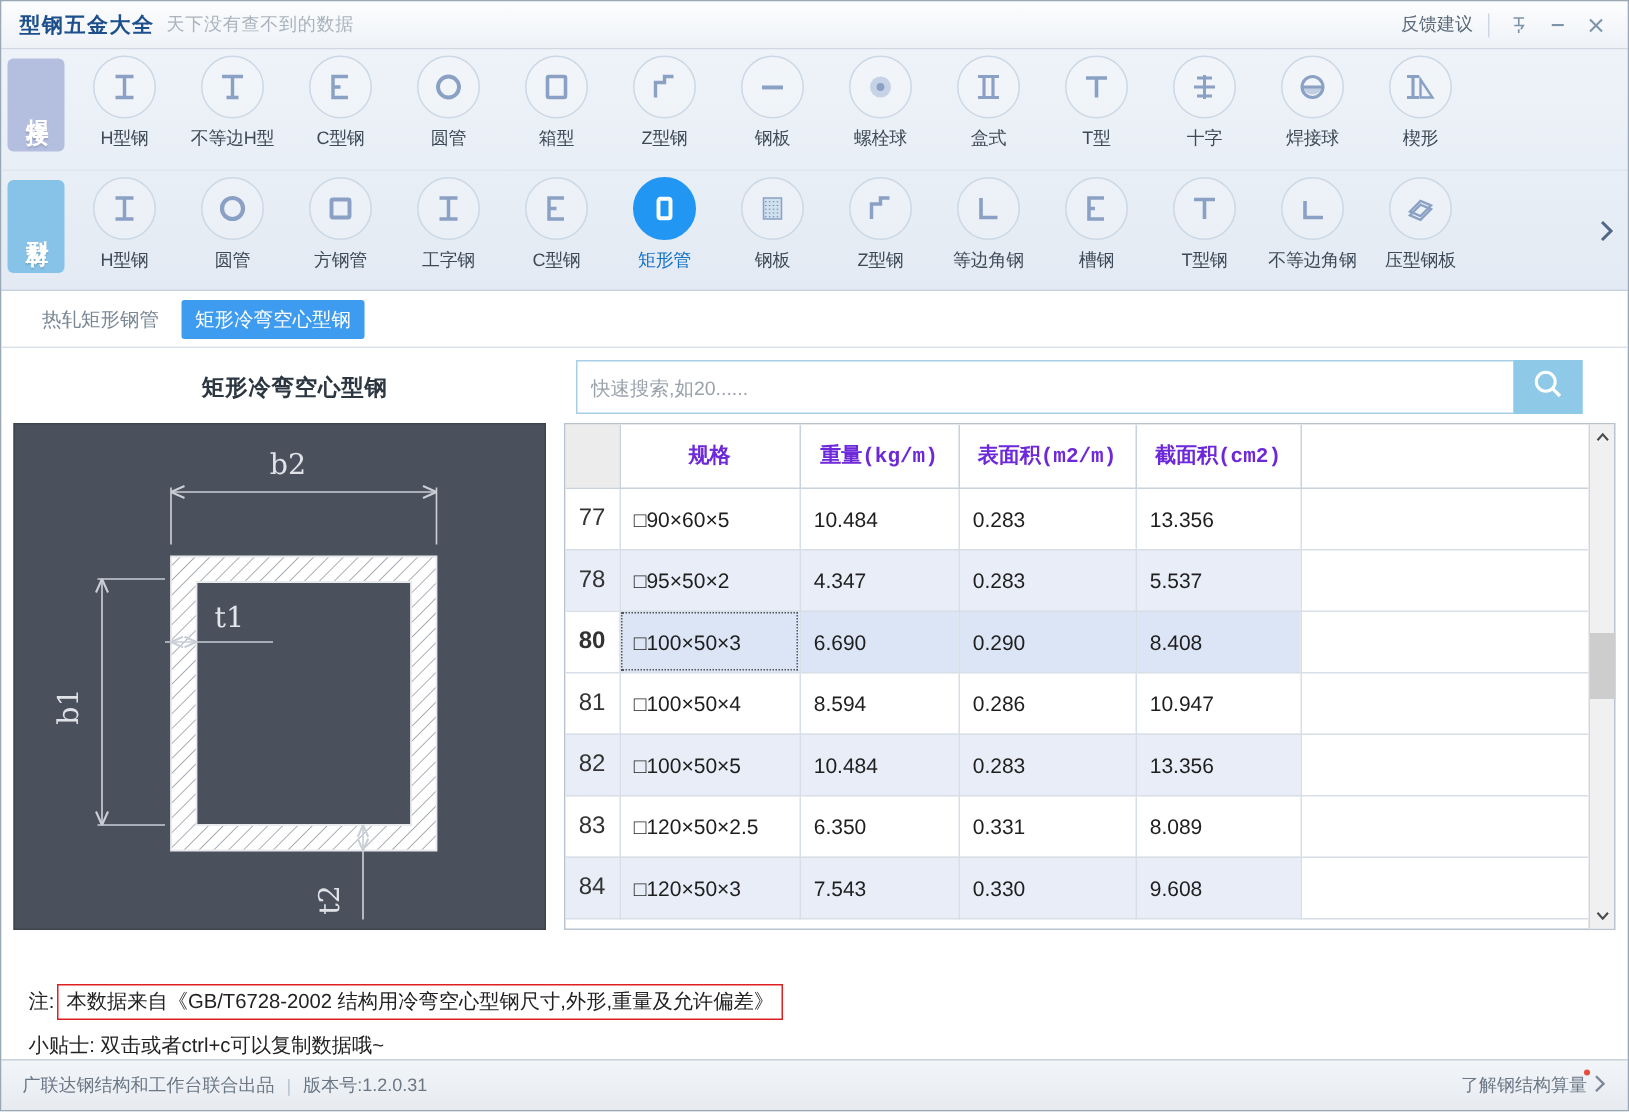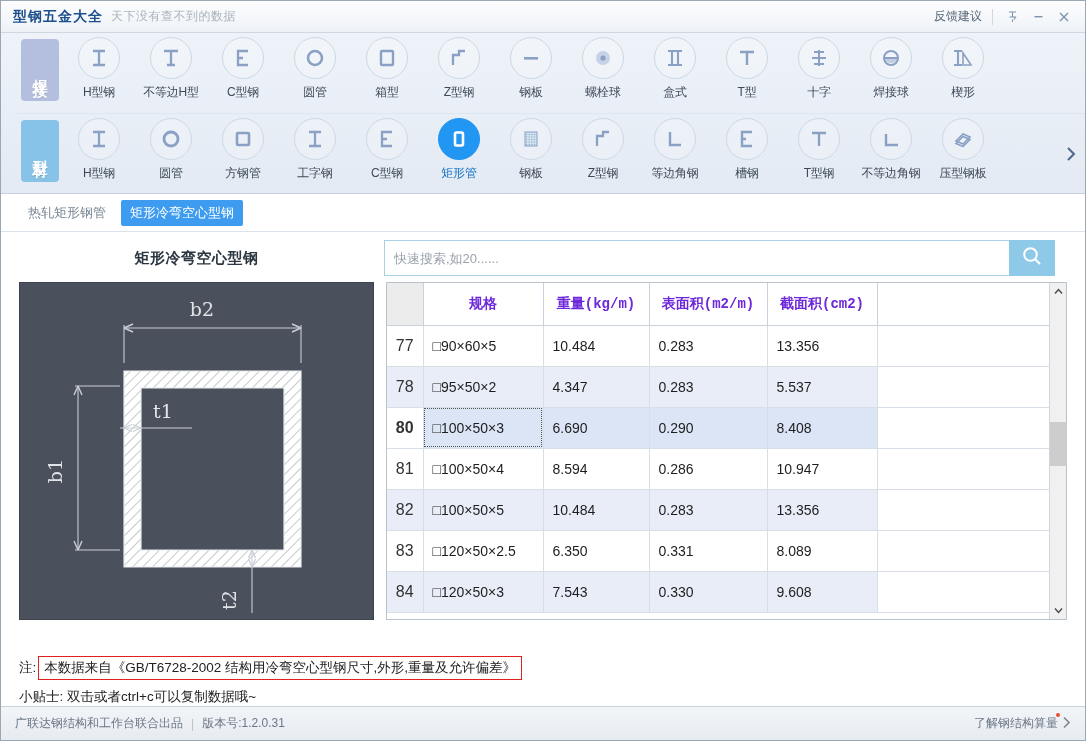--- a/index.html
+++ b/index.html
@@ -42,21 +42,21 @@
     color:#6b8199; cursor:pointer;
   }
   .winbtn svg { display:block; }
 
   
   .ribbon {
     flex:0 0 160px;
     background:linear-gradient(#eef3f9,#e3eaf3);
     border-bottom:1px solid #c6d1dd;
     position:relative;
-    padding-left:16px;
+    padding-left:0;
   }
   .ribrow {
     height:80px; display:flex; align-items:flex-start; position:relative;
   }
   .rib-tag {
     width:38px; height:62px; margin:6px 4px 0 4px;
     border-radius:4px;
     display:flex; align-items:center; justify-content:center;
     font-size:15px; font-weight:bold; color:#fff;
     writing-mode:vertical-rl; letter-spacing:3px;
@@ -123,21 +123,21 @@
     font-size:13px; padding:4px 9px; color:#333; outline:none;
     font-family:inherit; background:#fff;
   }
   .search-in::placeholder { color:#9aa2ab; }
   .search-btn {
     width:46px; background:#8fc9e8; border:1px solid #8fc9e8;
     display:flex; align-items:center; justify-content:center;
     cursor:pointer; color:#fff;
   }
 
-  .body2 { flex:1; display:flex; padding:0 18px; }
+  .body2 { flex:1; display:flex; padding:0 8px; }
 
   
   .diagram {
     width:355px; height:338px; background:#4a515c; flex:0 0 355px;
     position:relative; border:1px solid #3c434d;
   }
 
   
   .tablewrap {
     flex:1; margin-left:12px; border:1px solid #b9c3ce;

